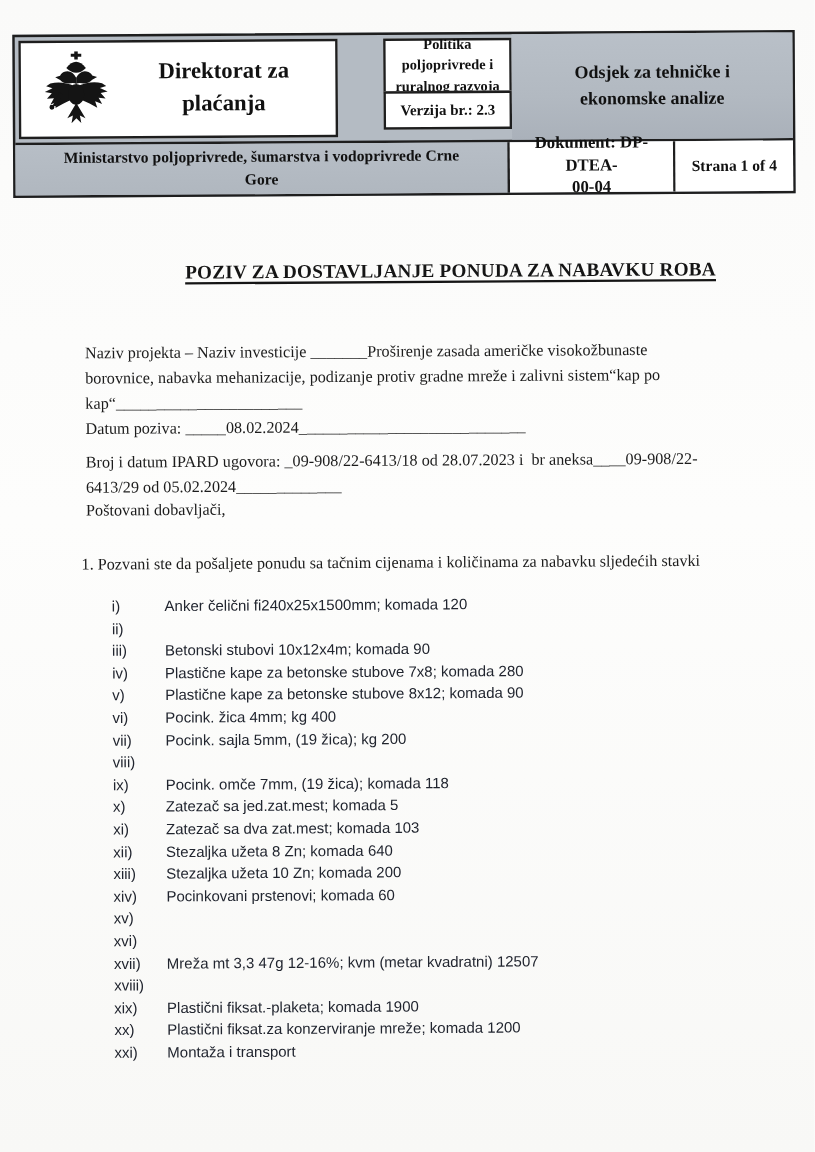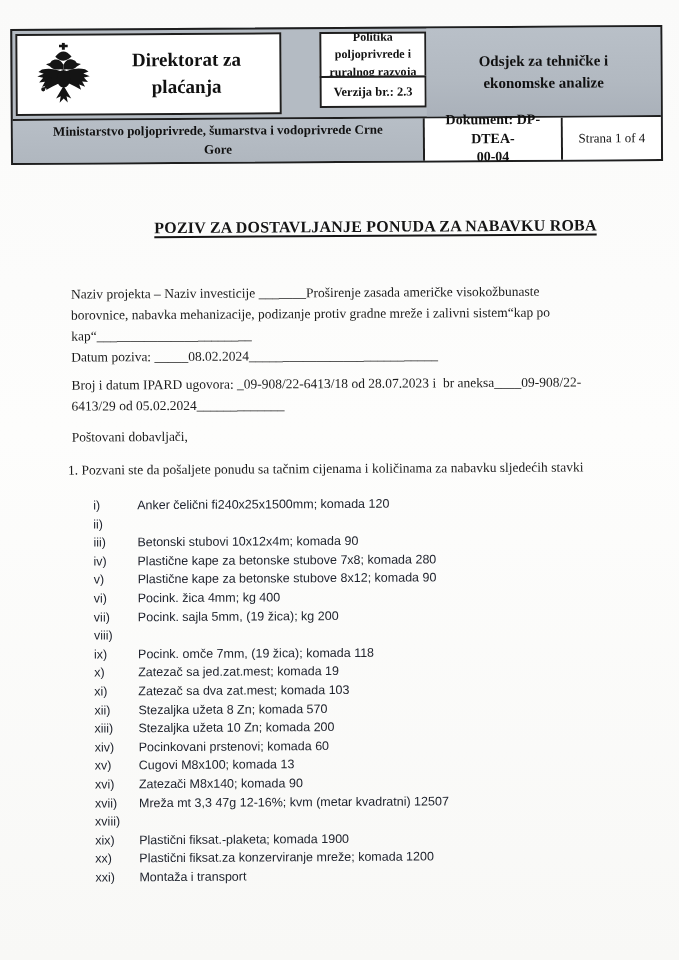--- a/index.html
+++ b/index.html
@@ -51,34 +51,34 @@
     white-space:pre-line; color:#111; border-right:2px solid var(--ink);
     background:linear-gradient(180deg,#b7bec6 0%, #b0b7bf 100%);
   }
   .cell-document {
     width:138px; background:#fff; border-right:2px solid var(--ink);
     display:flex; align-items:center; justify-content:center; text-align:center;
     font-weight:bold; font-size:14px; line-height:1.35; white-space:pre-line; color:#111;
   }
   .cell-page {
     flex:1; background:#fff; display:flex; align-items:center; justify-content:center;
-    font-weight:normal; font-size:13px; color:#111;
+    font-weight:bold; font-size:13px; color:#111;
   }
 
   
   .doc-title {
     position:absolute; top:218px; left:75px; right:0; text-align:center;
     font-weight:bold; font-size:16px; letter-spacing:0.2px;
     text-decoration:underline; text-decoration-thickness:2px; text-underline-offset:3px;
     color:#151515;
   }
   .project   { position:absolute; top:282px; left:72px; font-size:13.5px; line-height:21px; white-space:pre; }
   .date-line { position:absolute; top:348px; left:72px; font-size:13.5px; white-space:pre; }
   .contract  { position:absolute; top:373px; left:72px; font-size:13.5px; line-height:21px; white-space:pre; }
-  .salutation{ position:absolute; top:428px; left:72px; font-size:13.5px; }
+  .salutation{ position:absolute; top:416px; left:72px; font-size:13.5px; }
   .intro     { position:absolute; top:461px; left:68px; font-size:13.5px; white-space:nowrap; }
 
   .item-list { position:absolute; top:495px; left:93px; }
   .item-row  {
     display:flex; line-height:18.6px; font-family:"Liberation Sans", sans-serif;
     font-size:12.5px; color:#21252f;
   }
   .item-numeral { width:44px; flex:0 0 auto; }
   .item-text { white-space:nowrap; }
 </style>
@@ -176,51 +176,49 @@
     <span class="item-numeral">viii)</span>
   </div>
 
   <div class="item-row">
     <span class="item-numeral">ix)</span>
     <span class="item-text">Pocink. omče 7mm, (19 žica); komada 118</span>
   </div>
 
   <div class="item-row">
     <span class="item-numeral">x)</span>
-    <span class="item-text">Zatezač sa jed.zat.mest; komada 19</span>
+    <span class="item-text">Zatezač sa jed.zat.mest; komada 5</span>
   </div>
 
   <div class="item-row">
     <span class="item-numeral">xi)</span>
     <span class="item-text">Zatezač sa dva zat.mest; komada 103</span>
   </div>
 
   <div class="item-row">
     <span class="item-numeral">xii)</span>
-    <span class="item-text">Stezaljka užeta 8 Zn; komada 570</span>
+    <span class="item-text">Stezaljka užeta 8 Zn; komada 640</span>
   </div>
 
   <div class="item-row">
     <span class="item-numeral">xiii)</span>
     <span class="item-text">Stezaljka užeta 10 Zn; komada 200</span>
   </div>
 
   <div class="item-row">
     <span class="item-numeral">xiv)</span>
     <span class="item-text">Pocinkovani prstenovi; komada 60</span>
   </div>
 
   <div class="item-row">
     <span class="item-numeral">xv)</span>
-    <span class="item-text">Cugovi M8x100; komada 13</span>
   </div>
 
   <div class="item-row">
     <span class="item-numeral">xvi)</span>
-    <span class="item-text">Zatezači M8x140; komada 90</span>
   </div>
 
   <div class="item-row">
     <span class="item-numeral">xvii)</span>
     <span class="item-text">Mreža mt 3,3 47g 12-16%; kvm (metar kvadratni) 12507</span>
   </div>
 
   <div class="item-row">
     <span class="item-numeral">xviii)</span>
   </div>

